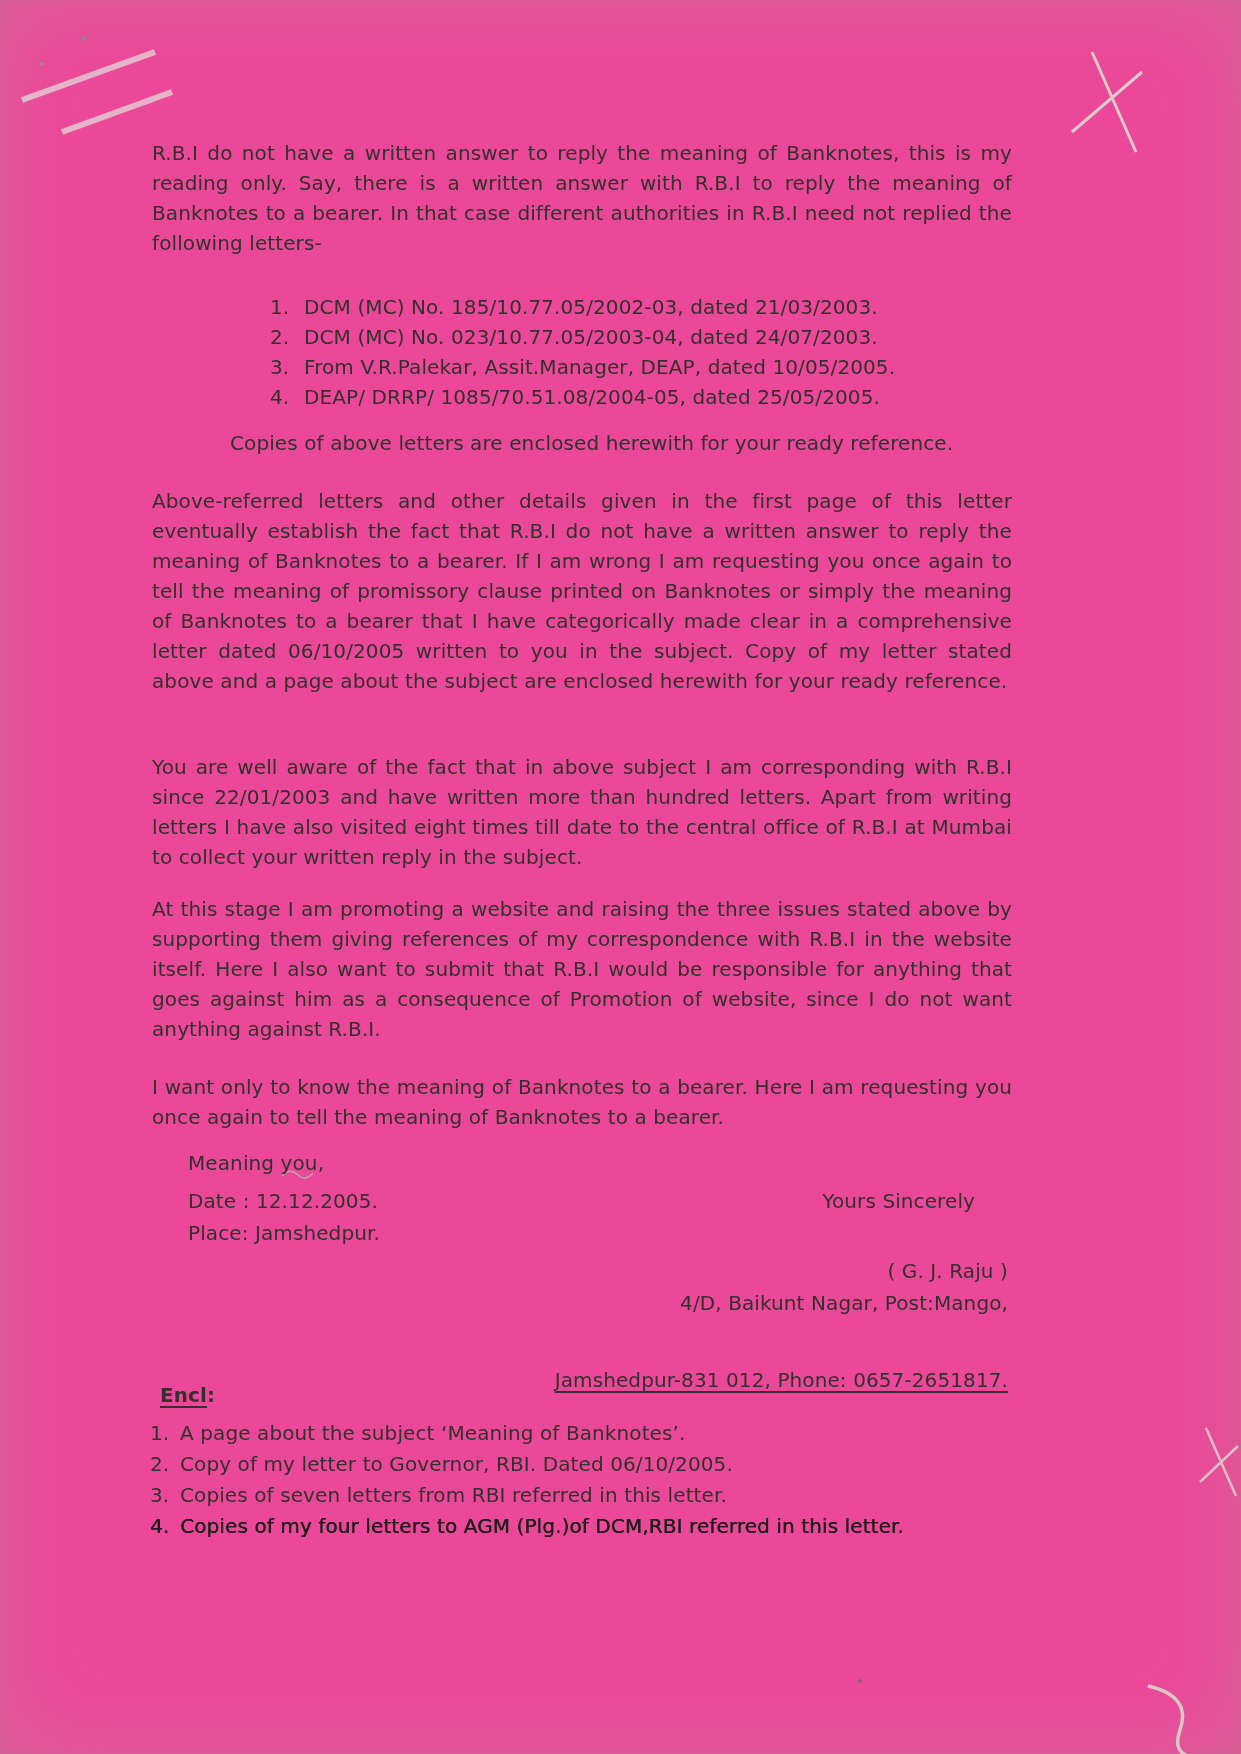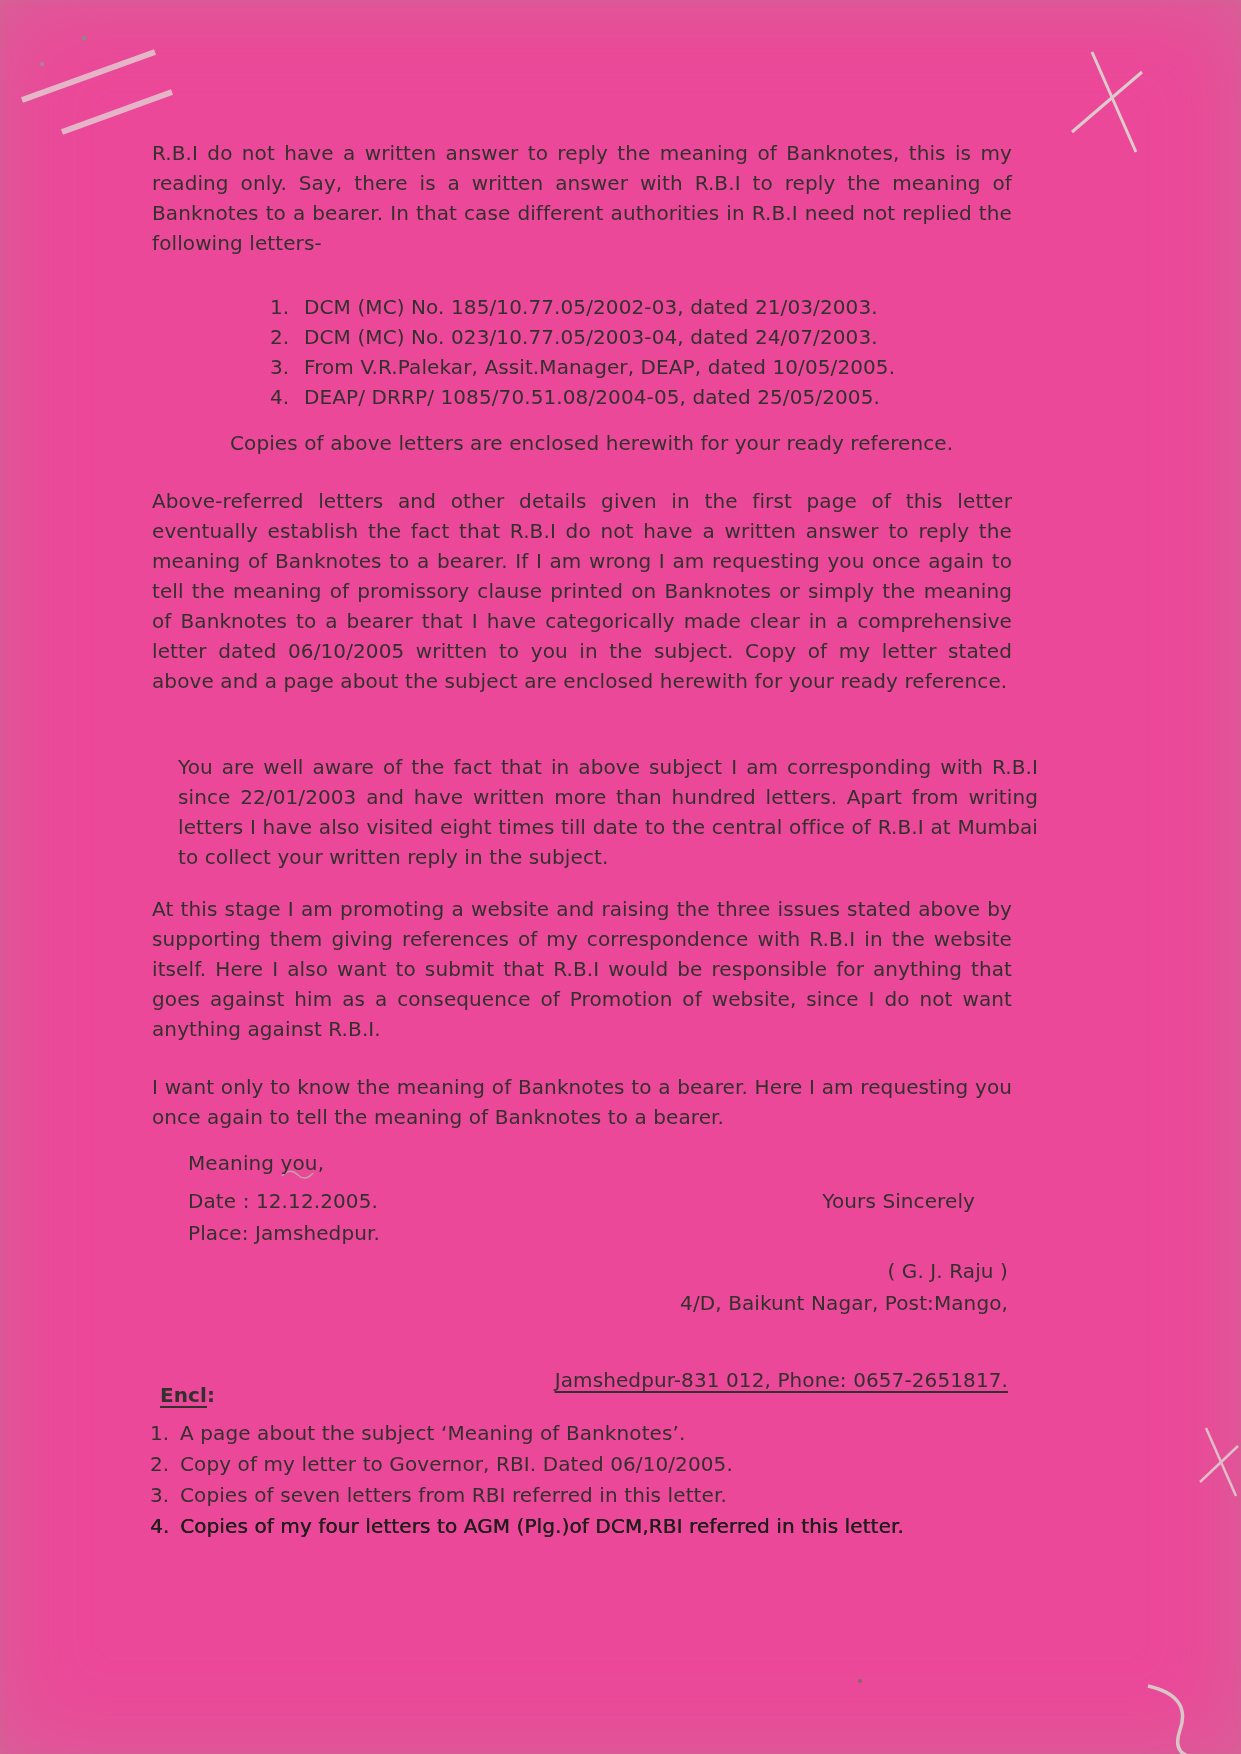--- a/index.html
+++ b/index.html
@@ -24,21 +24,21 @@
     color:#33312d;
     letter-spacing:0.1px;
   }
   .para{
     left:152px;width:860px;
     text-align:justify;
     text-justify:inter-word;
   }
   .p1{top:138px;}
   .p2{top:486px;}
-  .p3{top:752px;margin-left:26px;}
+  .p3{top:752px;}
   .p4{top:894px;}
   .p5{top:1072px;}
   .ref-list{left:230px;top:292px;width:820px;}
   .ref-item{white-space:nowrap;margin-left:40px;}
   .ref-item .num{display:inline-block;width:34px;}
   .copies-note{left:206px;top:428px;width:840px;margin-left:24px;}
   .thanking{left:188px;top:1148px;}
   .date-line{left:188px;top:1186px;}
   .place-line{left:188px;top:1218px;text-align:right;}
   .yours{top:1186px;right:266px;}

